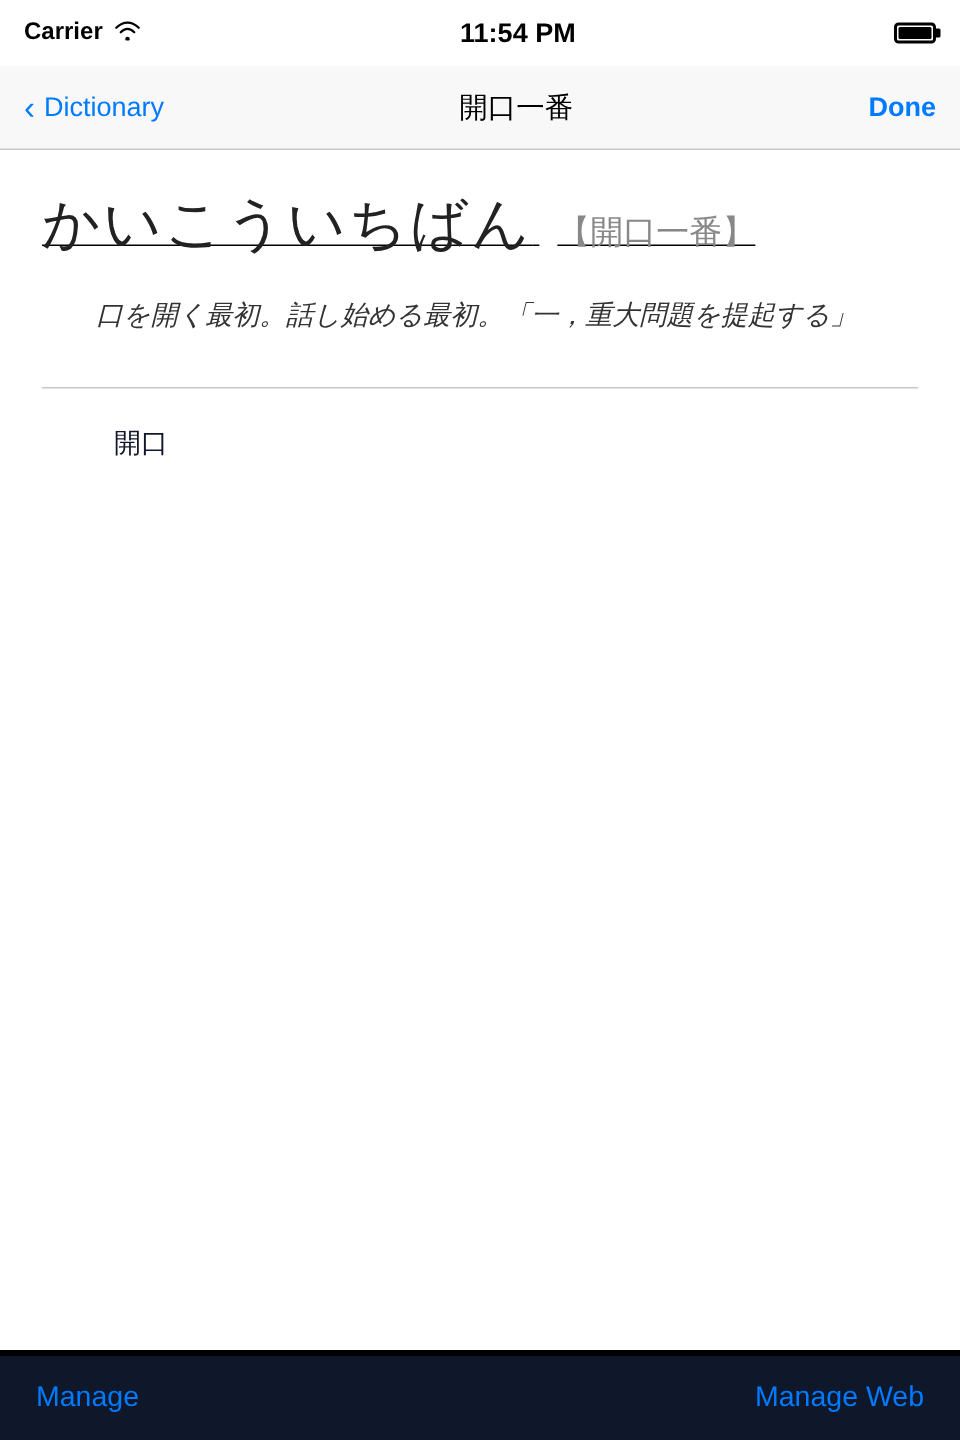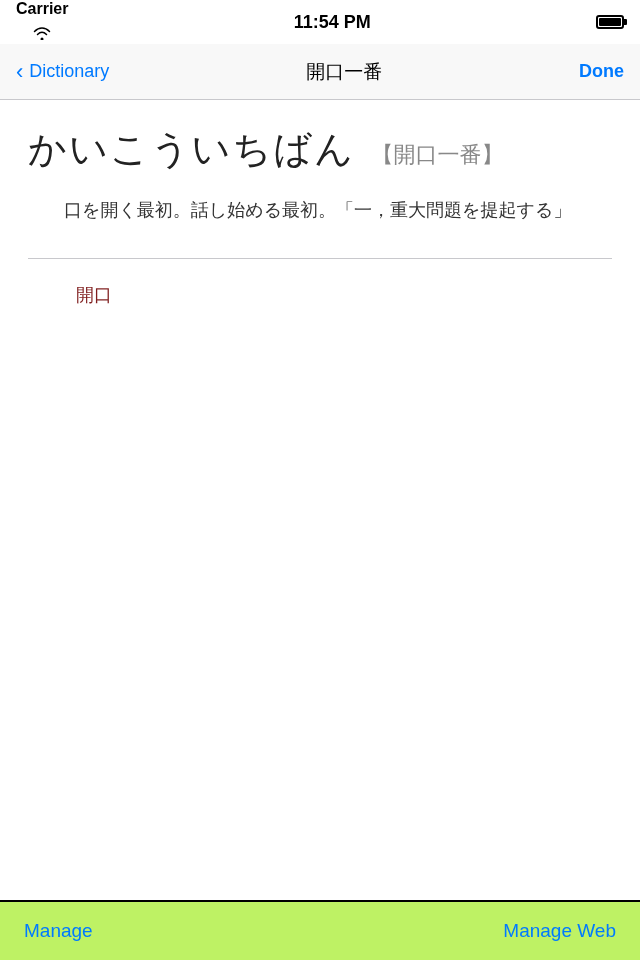--- a/index.html
+++ b/index.html
@@ -29,21 +29,20 @@
       font-size: 17px;
       font-weight: 500;
     }
 
     .status-left {
       display: flex;
       align-items: center;
       gap: 8px;
       font-size: 16px;
       font-weight: 600;
-      flex-direction: column;
     }
 
     .status-center {
       font-size: 18px;
       font-weight: 600;
     }
 
     .status-right {
       display: flex;
       align-items: center;
@@ -122,20 +121,21 @@
     }
 
     
     .content {
       padding: 24px 28px 80px 28px;
       background: #fff;
     }
 
     .entry-heading {
       margin-bottom: 20px;
+      text-decoration: underline;
     }
 
     .reading {
       font-size: 38px;
       color: #222;
       font-weight: 300;
       letter-spacing: 2px;
       display: inline;
     }
 
@@ -145,50 +145,51 @@
       font-weight: 300;
       margin-left: 12px;
       display: inline;
     }
 
     .definition {
       font-size: 18px;
       color: #333;
       line-height: 1.7;
       margin: 8px 0 0 36px;
+      font-style: italic;
     }
 
     .divider {
       height: 1px;
       background: #c8c8cc;
       margin: 32px 0 24px 0;
     }
 
     .parent-label {
       font-size: 17px;
       color: #333;
       margin-bottom: 8px;
     }
 
     .parent-entry {
       font-size: 18px;
-      color: #7f1d1d;
+      color: #0f172a;
       margin-left: 48px;
       cursor: pointer;
     }
 
     
     .bottom-bar {
       position: absolute;
       bottom: 0;
       left: 0;
       right: 0;
       height: 60px;
-      background: #bef264;
-      border-top: 2px solid #000000;
+      background: #0f172a;
+      border-top: 4px solid #000000;
       display: flex;
       align-items: center;
       justify-content: space-between;
       padding: 0 24px;
     }
 
     .bottom-btn {
       color: #007aff;
       font-size: 19px;
       cursor: pointer;

